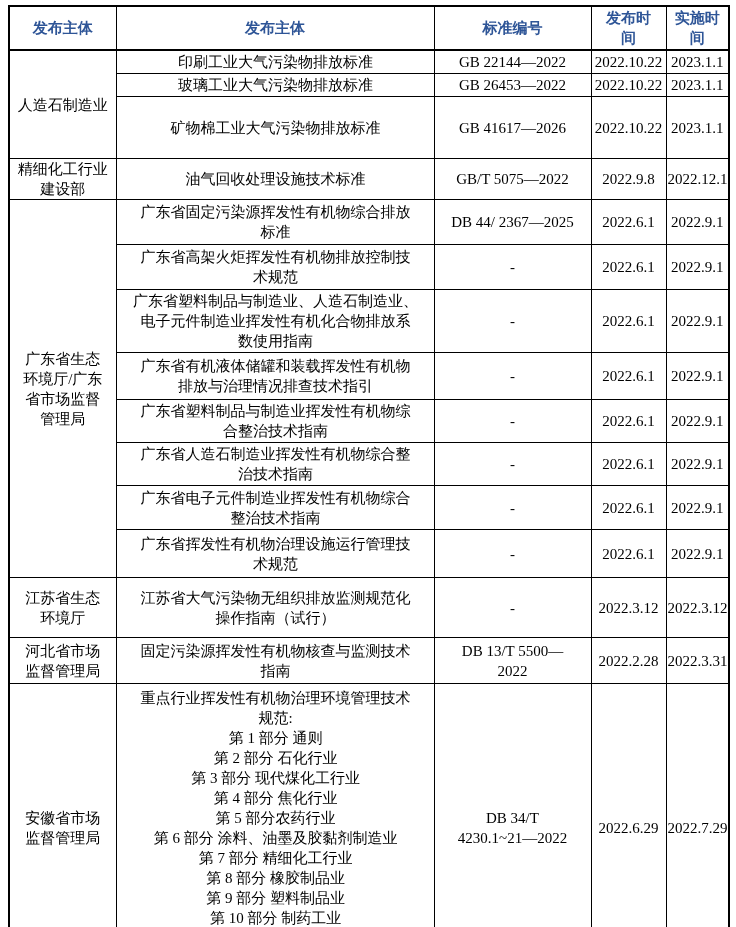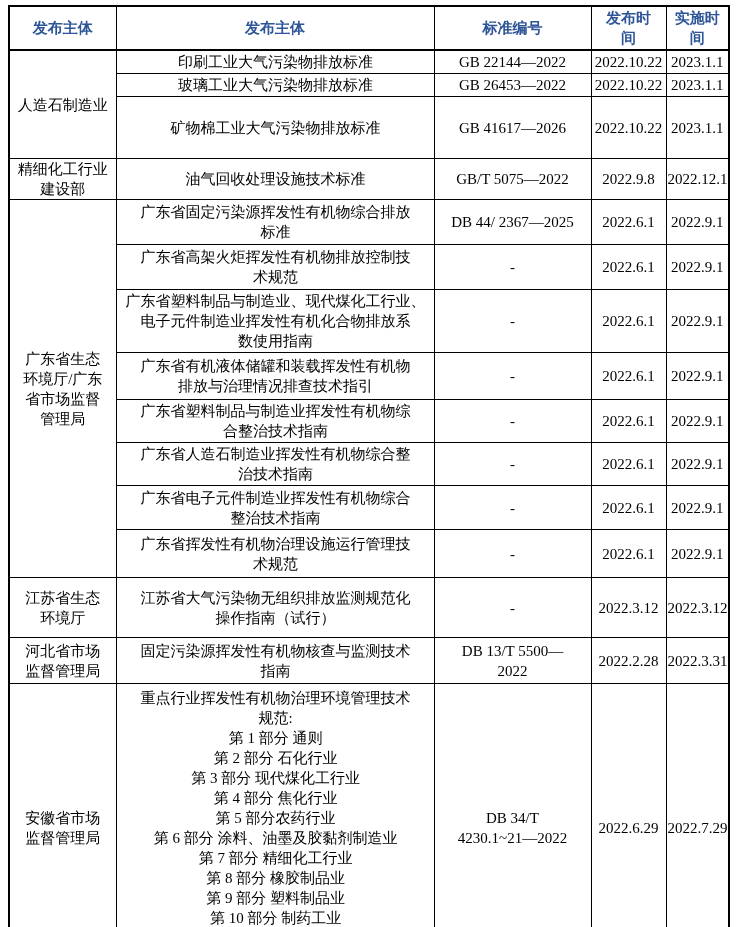--- a/index.html
+++ b/index.html
@@ -115,21 +115,21 @@
       <td class="date">2022.9.1</td>
     </tr>
     <tr style="height:45px">
       <td class="name">广东省高架火炬挥发性有机物排放控制技
 术规范</td>
       <td>-</td>
       <td class="date">2022.6.1</td>
       <td class="date">2022.9.1</td>
     </tr>
     <tr style="height:63px">
-      <td class="name">广东省塑料制品与制造业、现代煤化工行业、
+      <td class="name">广东省塑料制品与制造业、人造石制造业、
 电子元件制造业挥发性有机化合物排放系
 数使用指南</td>
       <td>-</td>
       <td class="date">2022.6.1</td>
       <td class="date">2022.9.1</td>
     </tr>
     <tr style="height:47px">
       <td class="name">广东省有机液体储罐和装载挥发性有机物
 排放与治理情况排查技术指引</td>
       <td>-</td>

